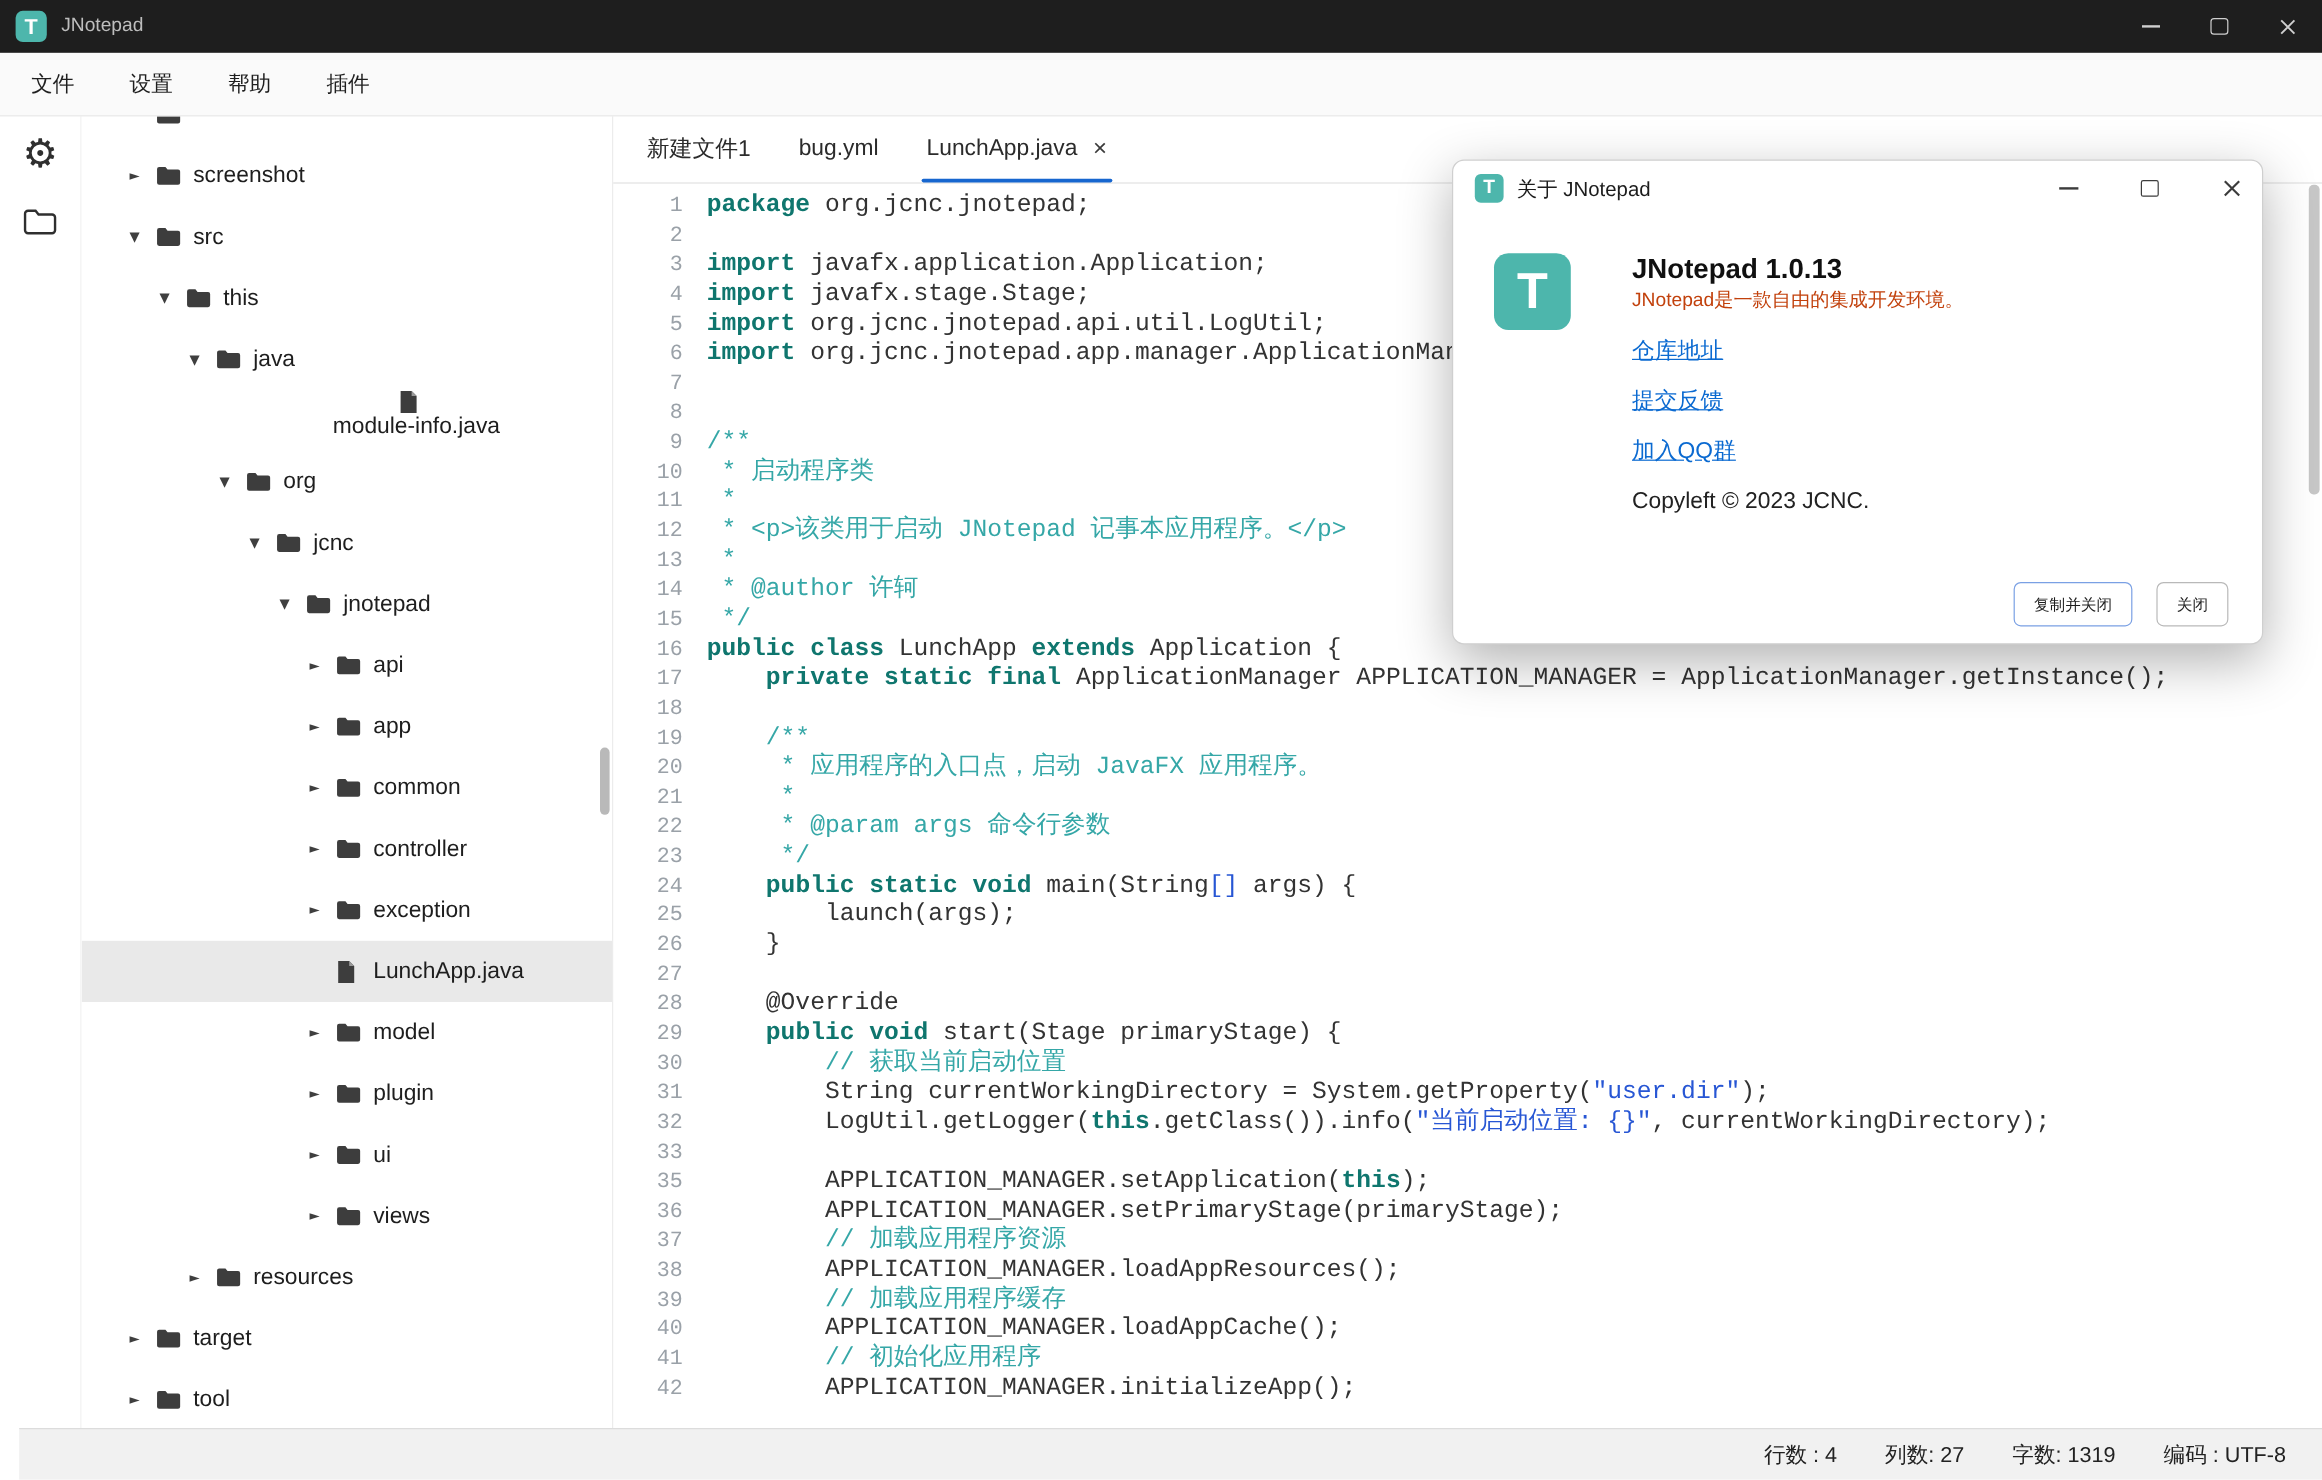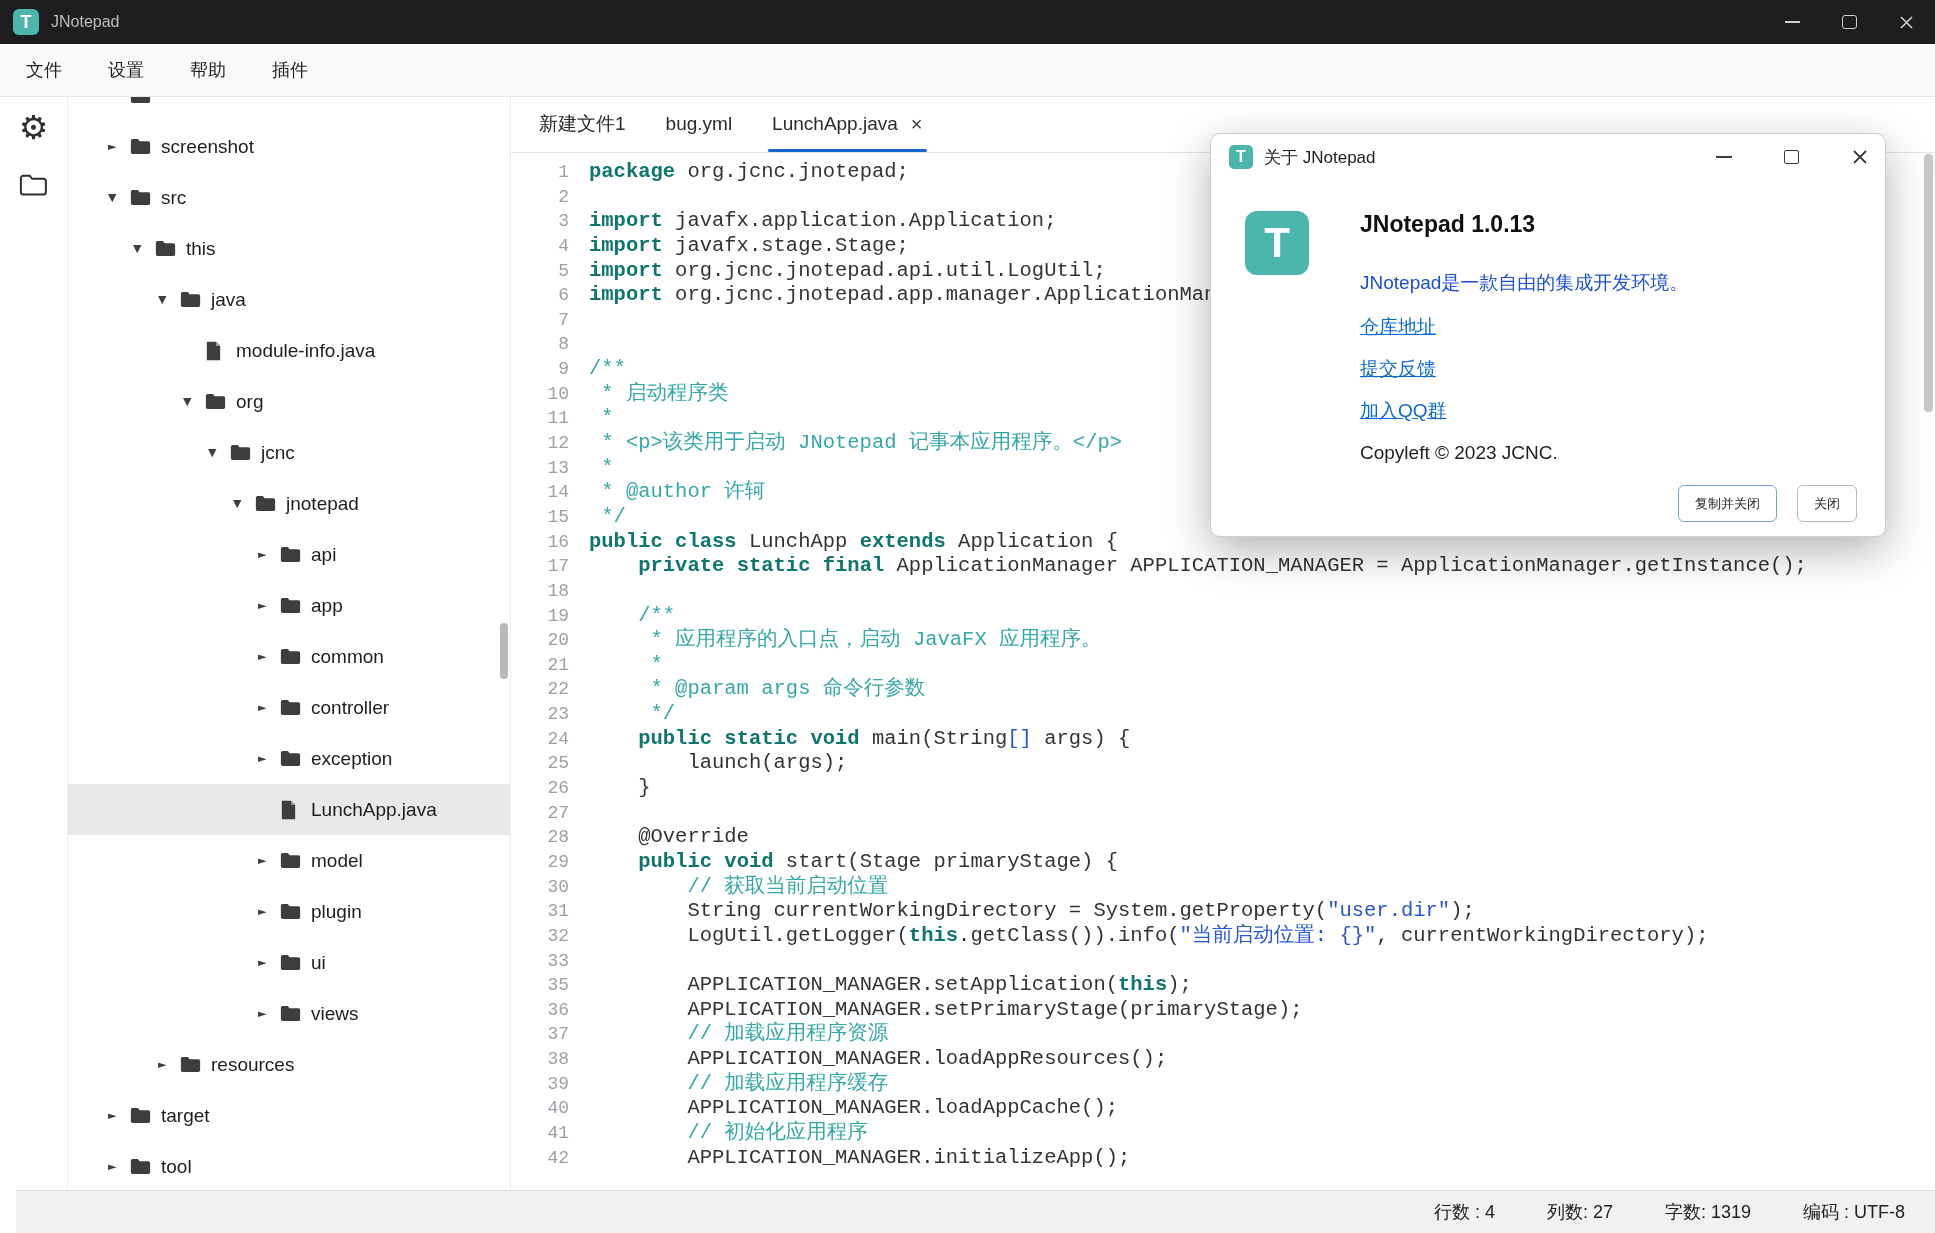--- a/index.html
+++ b/index.html
@@ -43,37 +43,37 @@
   .code-line{height:24.65px;display:flex;white-space:pre}
   .ln{flex:none;width:58px;padding-right:20px;text-align:right;font-size:18px;color:#9aa1a8;box-sizing:content-box}
   .tok-k{color:#0f766e;font-weight:bold}
   .tok-c{color:#35A7A7}
   .tok-s{color:#2756D4}
   .tok-b{color:#2756D4}
   .tok-p{color:#333}
   .editor-scroll{position:absolute;right:2px;top:58px;width:9px;height:258px;border-radius:4px;background:#c7c7c7}
   
   .statusbar{position:absolute;left:16px;right:0;bottom:0;height:43px;background:#f1f1f1;border-top:1px solid #dcdcdc;
-             display:flex;align-items:center;justify-content:flex-end;gap:52px;padding-right:30px;box-sizing:border-box;z-index:2}
+             display:flex;align-items:center;justify-content:flex-end;gap:40px;padding-right:30px;box-sizing:border-box;z-index:2}
   .status-item{font-size:18px;color:#222}
   
   .dialog{position:absolute;left:1210px;top:133px;width:676px;height:404px;background:#fff;border:1px solid #cfcfcf;
           border-radius:10px;box-shadow:0 14px 44px rgba(0,0,0,.30);z-index:10;box-sizing:border-box}
   .dlg-titlebar{height:46px;display:flex;align-items:center;padding:0 16px 0 18px}
   .dlg-logo-sm{width:24px;height:24px;background:#4DB6AC;border-radius:5px;color:#fff;font-weight:bold;font-size:16px;
                display:flex;align-items:center;justify-content:center}
   .dlg-title{margin-left:11px;font-size:17px;color:#1c1c1c}
   .dlg-controls{margin-left:auto;display:flex;align-items:center;gap:52px}
   .dlg-ic-min{display:block;width:16px;height:2px;background:#3c3c3c}
   .dlg-ic-max{display:block;width:13px;height:12px;border:1.6px solid #3c3c3c;border-radius:2px}
   .dlg-logo{position:absolute;left:34px;top:77px;width:64px;height:64px;background:#4DB6AC;border-radius:12px;
             color:#fff;font-size:42px;font-weight:bold;display:flex;align-items:center;justify-content:center}
   .dlg-info{position:absolute;left:149px;top:77px;right:30px}
   .dlg-appname{font-size:23px;font-weight:bold;color:#101010}
-  .dlg-desc{margin-top:32px;font-size:19px;color:#1d4ed8}
+  .dlg-desc{margin-top:2px;font-size:16px;color:#c2410c}
   .dlg-links{margin-top:18px;display:flex;flex-direction:column;gap:16px}
   .dlg-link{font-size:19px;color:#0B6AD1;text-decoration:underline;width:max-content;cursor:pointer}
   .dlg-copyright{margin-top:18px;font-size:19px;color:#222}
   .dlg-buttons{position:absolute;right:28px;bottom:14px;display:flex;gap:20px}
   .btn{height:37px;padding:0 16px;border-radius:6px;background:#fff;font-size:13px;color:#1e1e1e;
        font-family:"Liberation Sans","DejaVu Sans",sans-serif;display:flex;align-items:center;justify-content:center;cursor:pointer}
   .btn-primary{border:1.5px solid #7AA0E4}
   .btn-plain{border:1px solid #b9b9b9}
   svg{display:block}
 </style>
@@ -156,21 +156,21 @@
       </div>
       <div class="tree-row" style="padding-left: 90px;">
         <span class="tree-arrow">▼</span>
         <span class="tree-icon">
           <svg width="21" height="19" viewBox="0 0 24 21">
             <path d="M1 4 a2 2 0 0 1 2 -2 h6 l2 2.5 h10 a2 2 0 0 1 2 2 v10.5 a2 2 0 0 1 -2 2 h-18 a2 2 0 0 1 -2 -2 z" fill="#3d3d3d"></path>
           </svg>
         </span>
         <span class="tree-label">java</span>
       </div>
-      <div class="tree-row" style="padding-left: 115px;">
+      <div class="tree-row" style="padding-left: 115px; flex-direction: column;">
         <span class="tree-arrow"></span>
         <span class="tree-icon">
           <svg width="17" height="20" viewBox="0 0 20 24">
             <path d="M2 1 h11 l5 5 v17 H2 z" fill="#3d3d3d"></path>
             <path d="M13 1 l5 5 h-5 z" fill="#9a9a9a"></path>
           </svg>
         </span>
         <span class="tree-label">module-info.java</span>
       </div>
       <div class="tree-row" style="padding-left: 115px;">

